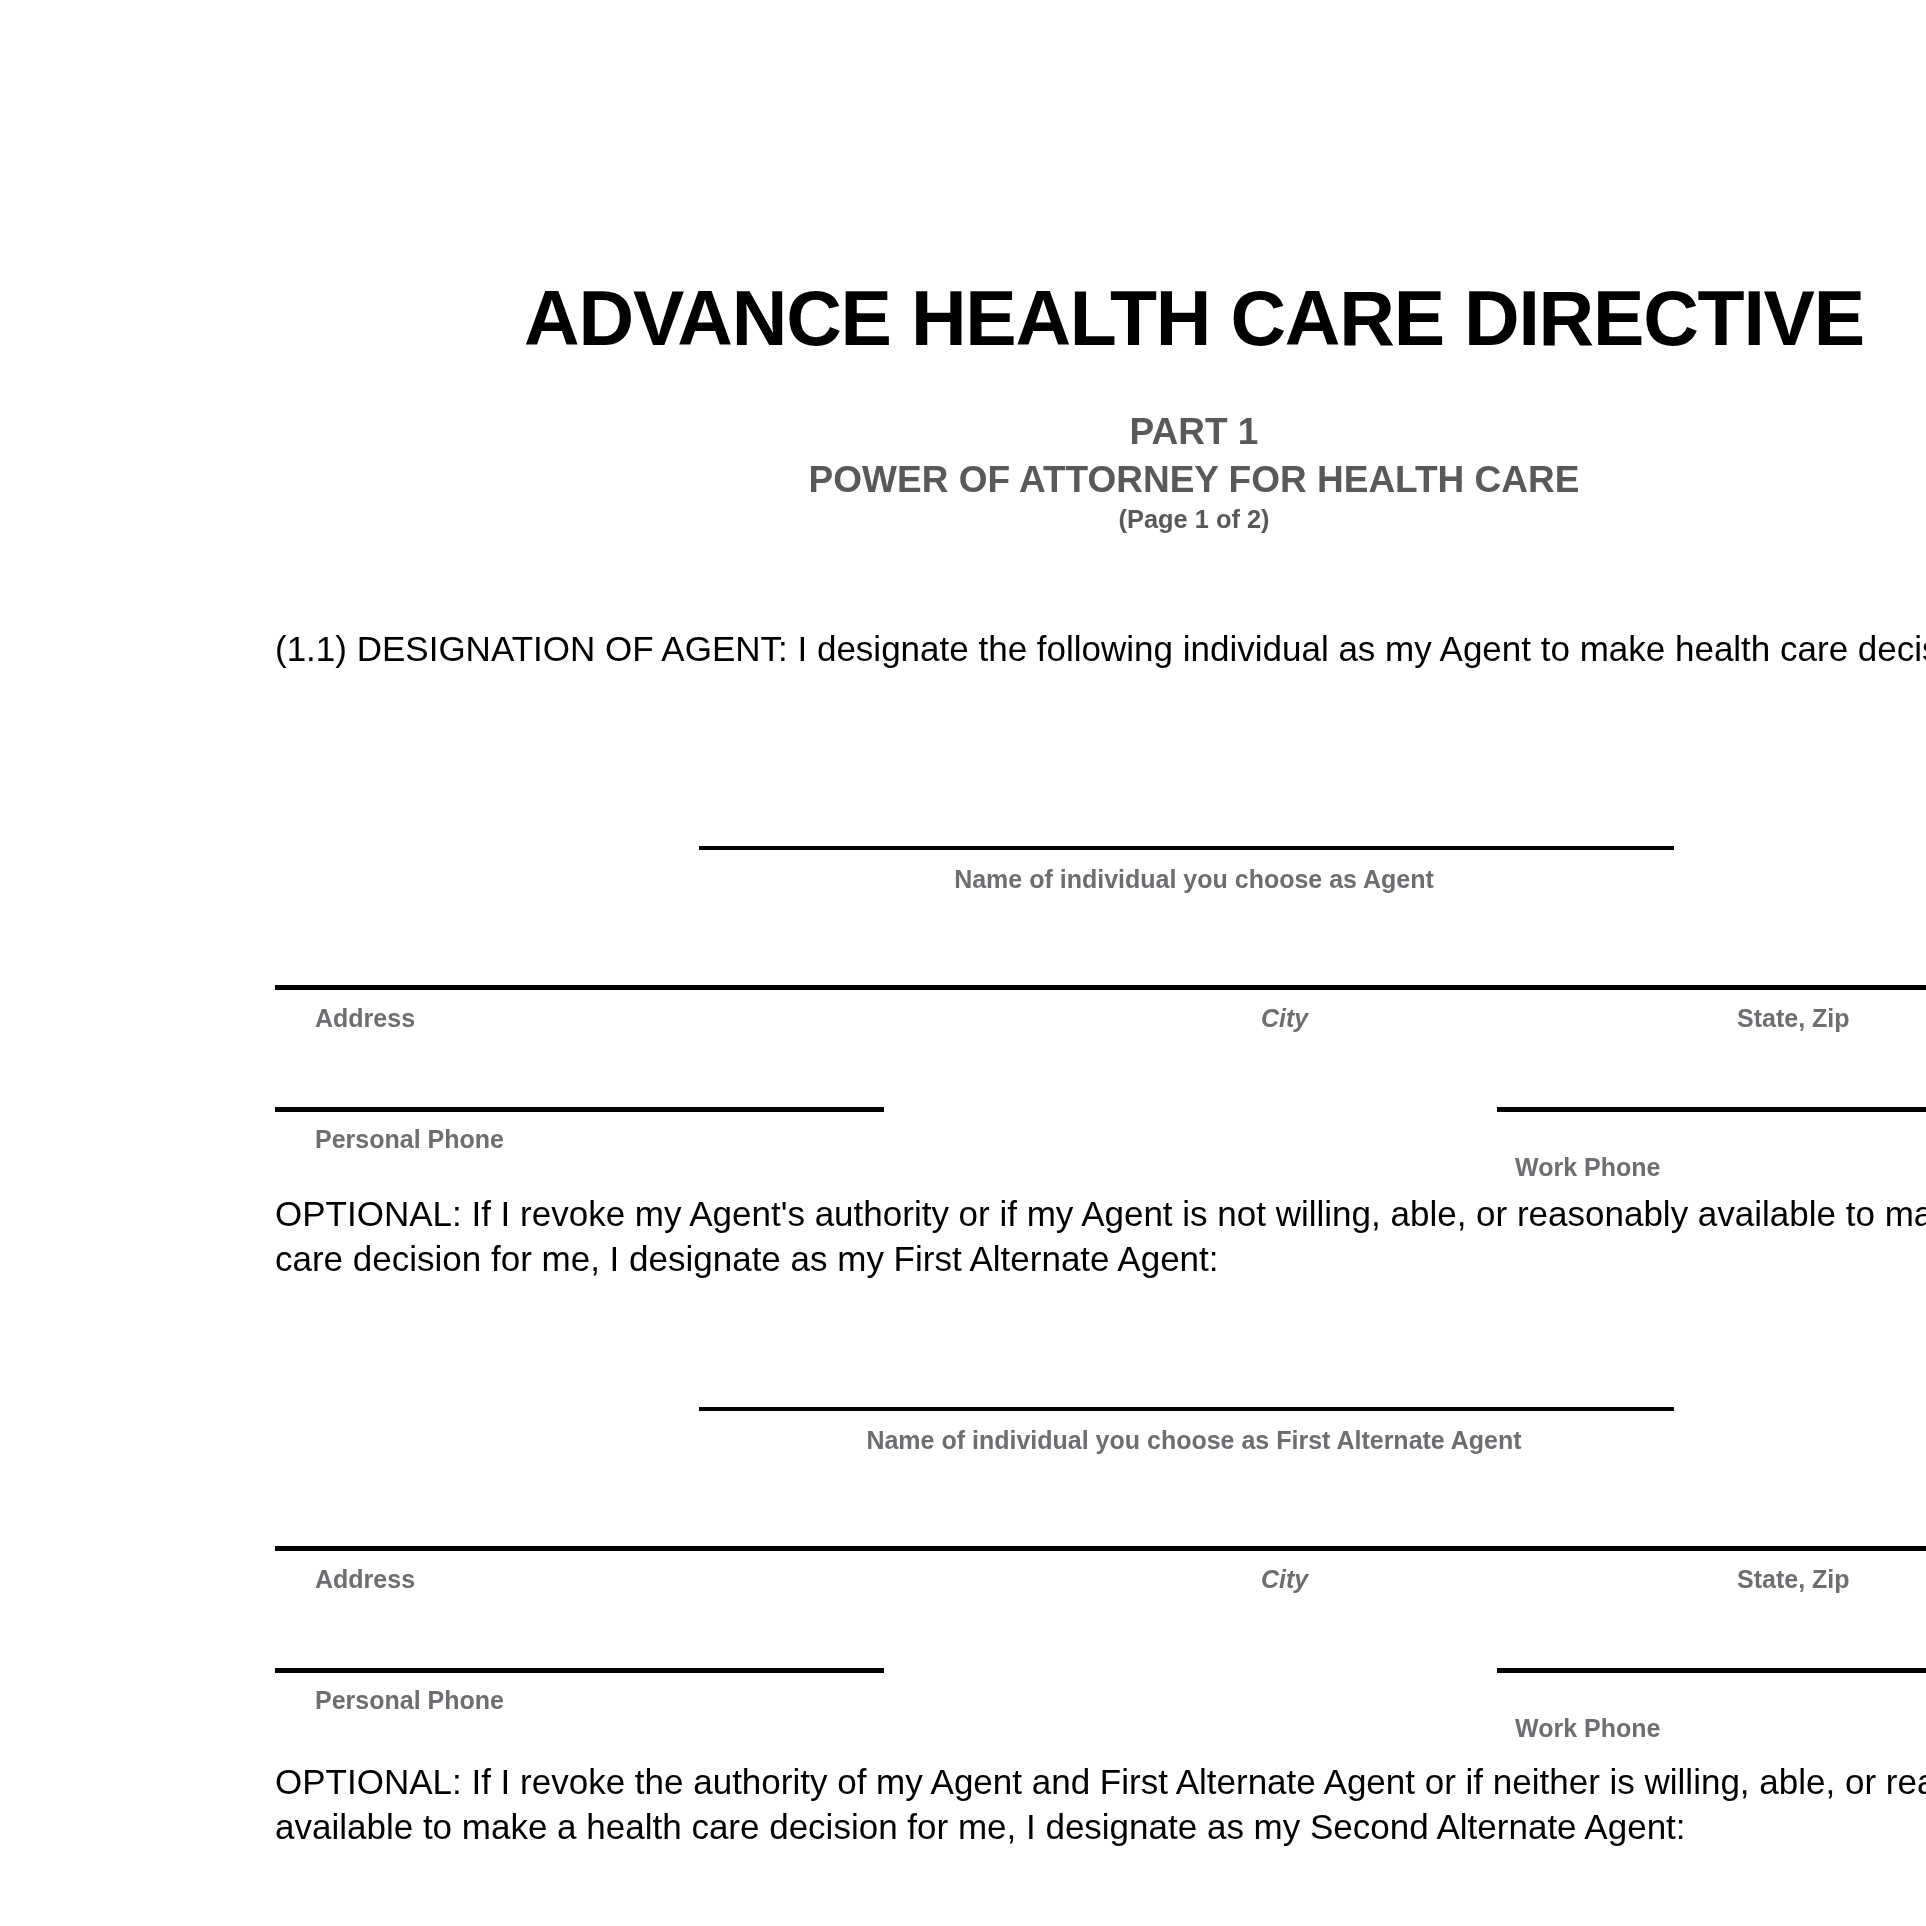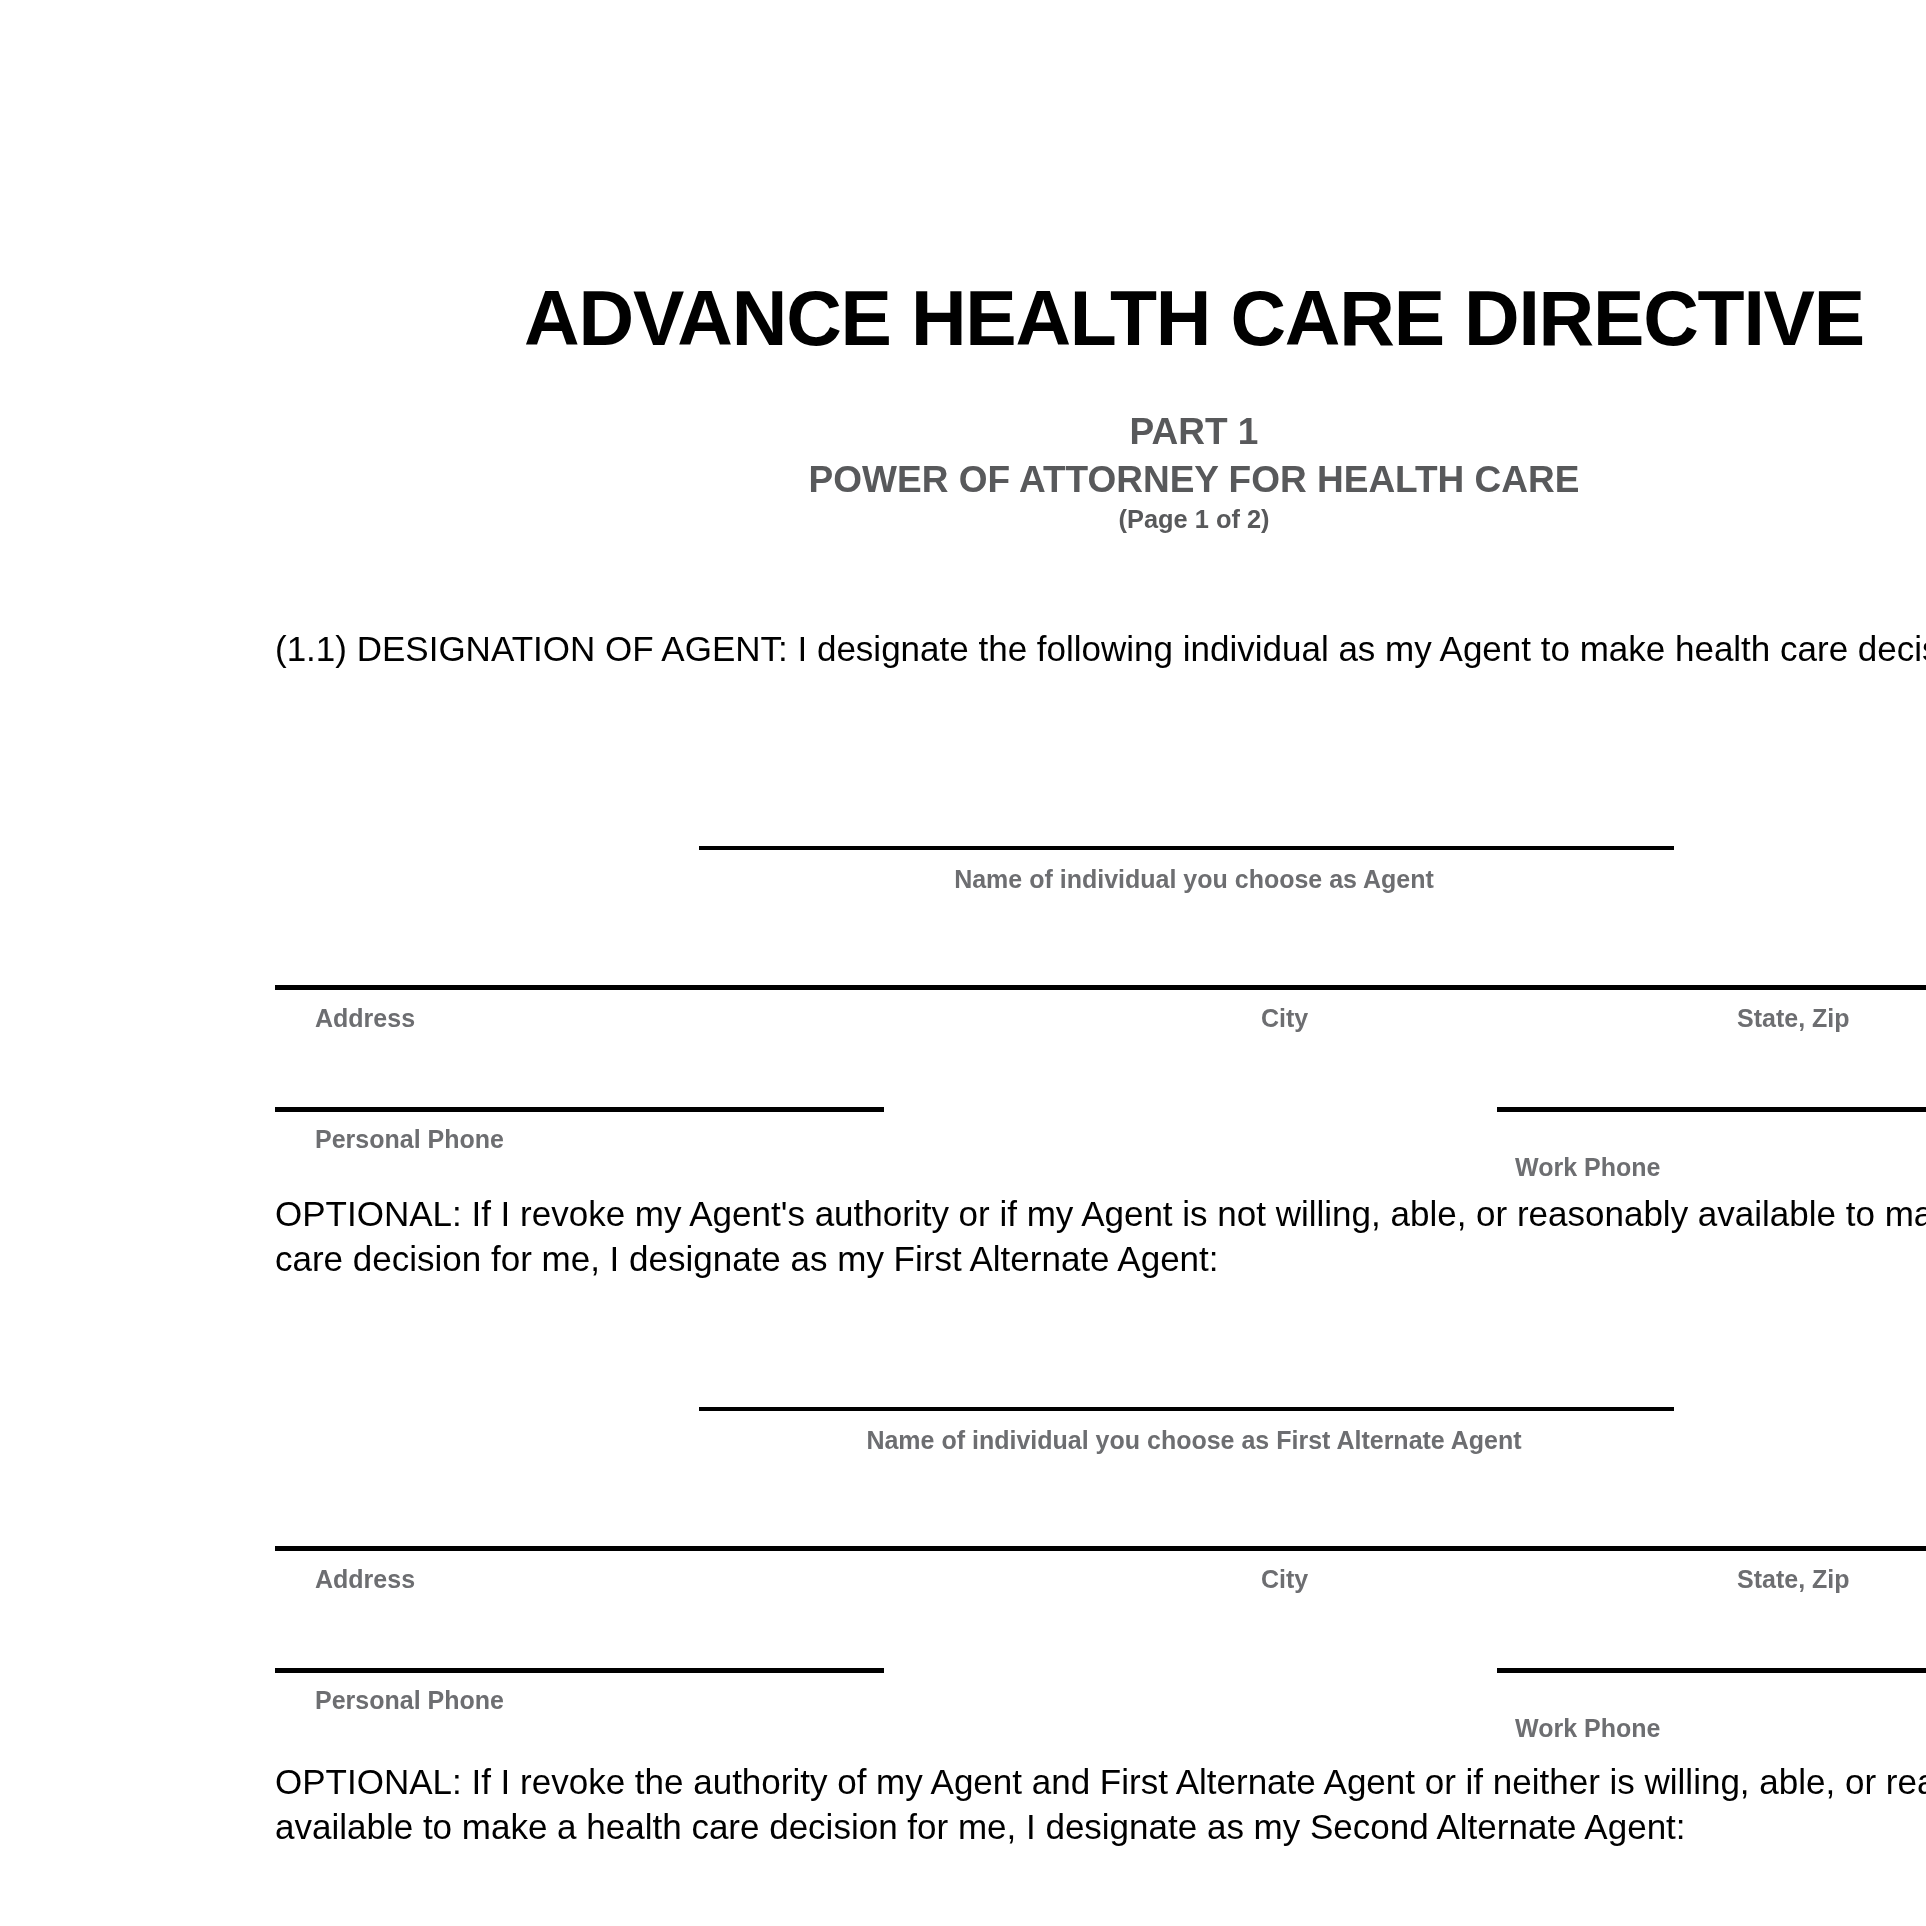--- a/index.html
+++ b/index.html
@@ -51,21 +51,21 @@
   }
   .addr-rule{position:absolute;left:275px;top:139px;width:1838px;height:4.6px;}
   .addr-labels,.phone-labels{
     position:absolute;left:275px;width:1838px;height:35px;
     font-size:25px;font-weight:bold;color:#6D6E71;
   }
   .addr-labels{top:158px;}
   .phone-labels{top:279px;}
   .lbl{position:absolute;white-space:nowrap;}
   .lbl-address,.lbl-personal{left:40px;}
-  .lbl-city{left:986px;}
+  .lbl-city{left:986px;font-style:italic;}
   .lbl-state{left:1462px;}
   .lbl-work{left:1240px;margin-top:28px;}
   .phone-rule-left{position:absolute;left:275px;top:261px;width:609px;height:4.6px;}
   .phone-rule-right{position:absolute;left:1497px;top:261px;width:611px;height:4.6px;}
 </style>
 </head>
 <body>
 
 <div class="page">
 

